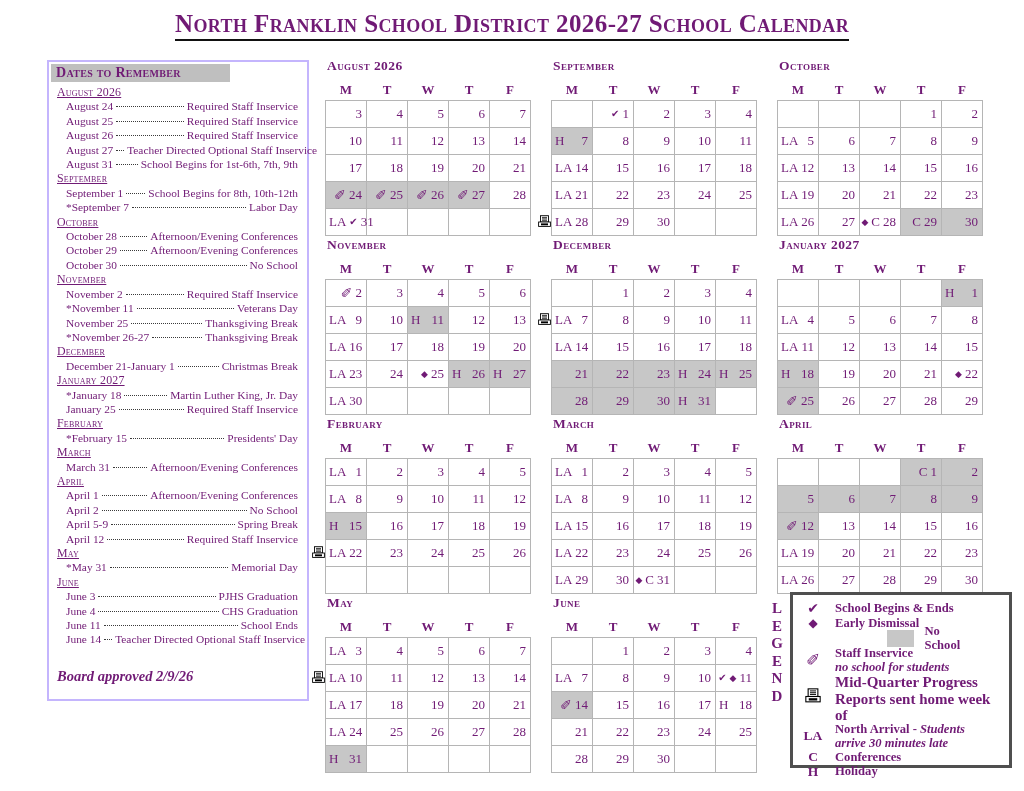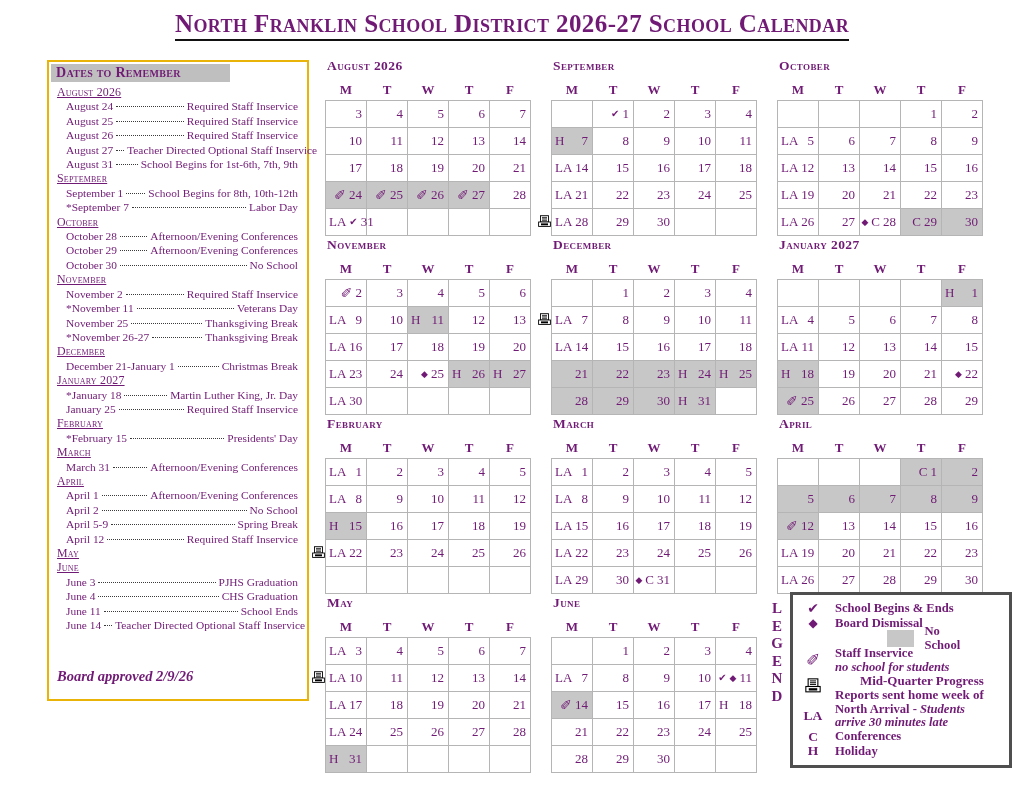--- a/index.html
+++ b/index.html
@@ -4,21 +4,21 @@
 <style>
   html,body{margin:0;padding:0;background:#e8e8e8;}
   .page{position:relative;width:1024px;height:791px;background:#ffffff;overflow:hidden;
         font-family:"Liberation Serif",serif;color:#701a75;}
   
   .page-title{position:absolute;top:10px;left:0;width:100%;text-align:center;}
   .page-title span{display:inline-block;font-size:25px;font-weight:bold;font-variant:small-caps;
         letter-spacing:.4px;border-bottom:2px solid #111;padding-bottom:1px;}
   
   .sidebar{position:absolute;left:47px;top:60px;width:262px;height:641px;
-        border:2px solid #eab308;background:#fff;box-sizing:border-box;}
+        border:2px solid #c4b5fd;background:#fff;box-sizing:border-box;}
   .sidebar-header{display:inline-block;background:#bfbfbf;font-weight:bold;font-variant:small-caps;
         font-size:14px;letter-spacing:.3px;padding:1px 14px 1px 5px;margin:2px 0 3px 2px;min-width:160px;}
   .dates{padding:0 9px 0 8px;font-size:11.4px;}
   .dates-section-header{font-variant:small-caps;text-decoration:underline;font-size:11.9px;
         line-height:14.4px;letter-spacing:.2px;}
   .dates-item{display:flex;align-items:baseline;white-space:nowrap;line-height:14.4px;margin-left:9px;}
   .dates-item .leader{flex:1;border-bottom:1.3px dotted #3a3a3a;margin:0 3px;min-width:8px;
         transform:translateY(-3px);}
   
   .footer{position:absolute;left:57px;top:668px;font-size:14.5px;font-weight:bold;font-style:italic;}
@@ -44,21 +44,21 @@
         padding-top:8px;font-family:"Liberation Serif",serif;}
   .legend-box{width:206px;height:158px;border:3px solid #4f4f4f;background:#fff;
         padding:6px 6px 6px 4px;display:flex;flex-direction:column;justify-content:space-between;}
   .legend-entry{display:flex;align-items:center;gap:6px;font-size:12.6px;font-weight:bold;line-height:1.08;}
   .legend-icon{width:32px;flex:none;text-align:center;}
   .legend-icon .chk{font-size:14px;}
   .legend-icon .dia{font-size:12px;}
   .legend-icon .pen{font-size:17px;}
   .legend-icon .ltr{font-size:13.5px;font-weight:bold;}
   .swatch{width:27px;height:17px;background:#c7c7c7;margin:0 auto;}
-  .legend-entry.printer .legend-lines{font-size:13px;text-align:right;}
+  .legend-entry.printer .legend-lines{font-size:15px;}
   .i{font-style:italic;}
 </style>
 </head>
 <body>
 
 <div class="page">
   <div class="page-title">
     <span>North Franklin School District 2026-27 School Calendar</span>
   </div>
 
@@ -183,20 +183,25 @@
           <span class="d-date">April 5-9</span>
           <span class="leader"></span>
           <span class="d-event">Spring Break</span>
         </div>
         <div class="dates-item">
           <span class="d-date">April 12</span>
           <span class="leader"></span>
           <span class="d-event">Required Staff Inservice</span>
         </div>
         <div class="dates-section-header">May</div>
+        <div class="dates-item">
+          <span class="d-date">*May 31</span>
+          <span class="leader"></span>
+          <span class="d-event">Memorial Day</span>
+        </div>
         <div class="dates-section-header">June</div>
         <div class="dates-item">
           <span class="d-date">June 3</span>
           <span class="leader"></span>
           <span class="d-event">PJHS Graduation</span>
         </div>
         <div class="dates-item">
           <span class="d-date">June 4</span>
           <span class="leader"></span>
           <span class="d-event">CHS Graduation</span>
@@ -1911,21 +1916,21 @@
     <div class="legend-box">
         <div class="legend-entry check">
           <span class="legend-icon"><span class="icn chk">✔</span></span>
           <span class="legend-lines">
             <div><span>School Begins &amp; Ends</span></div>
           </span>
         </div>
         <div class="legend-entry diamond">
           <span class="legend-icon"><span class="icn dia">◆</span></span>
           <span class="legend-lines">
-            <div><span>Board Dismissal</span></div>
+            <div><span>Early Dismissal</span></div>
           </span>
         </div>
         <div class="legend-entry swatch">
           <span class="legend-icon"><span class="swatch"></span></span>
           <span class="legend-lines">
             <div><span>No School</span></div>
           </span>
         </div>
         <div class="legend-entry pencil">
           <span class="legend-icon"><span class="icn pen">✐</span></span>

